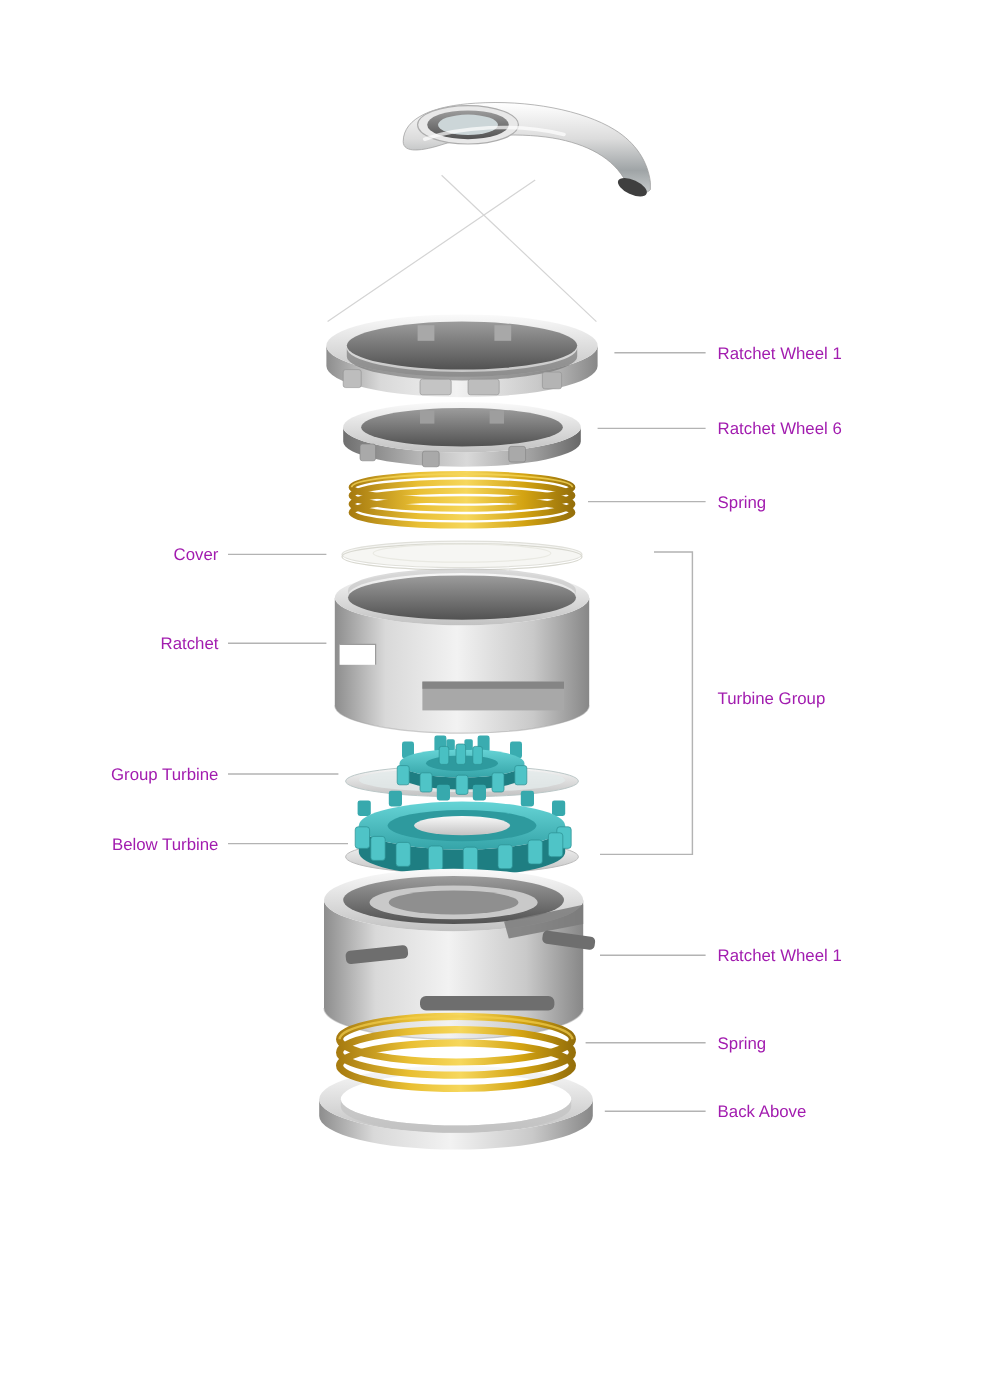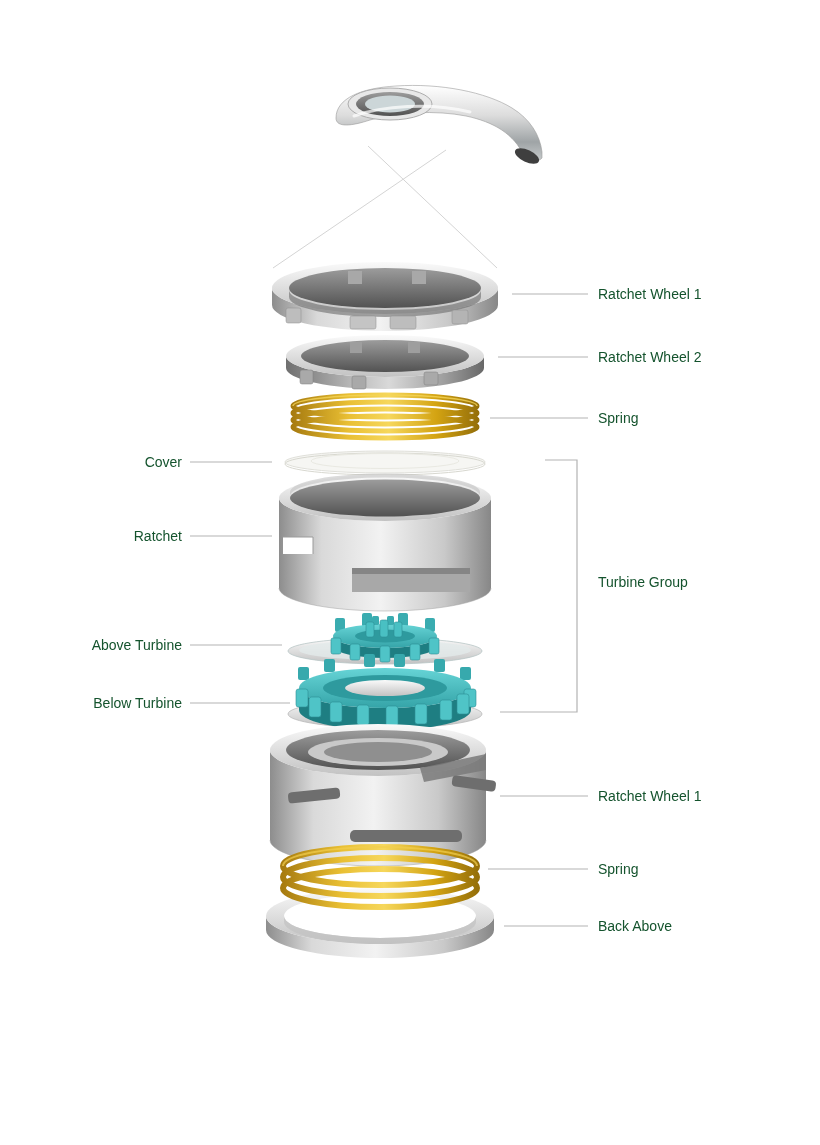--- a/index.html
+++ b/index.html
@@ -2,21 +2,21 @@
 <html><head>
 <meta charset="utf-8">
 <style>
   html,body{margin:0;padding:0;background:#ffffff;}
   .canvas{
     position:relative;width:820px;height:1145px;background:#ffffff;overflow:hidden;
     font-family:"Liberation Sans", sans-serif;
   }
   .canvas svg{position:absolute;left:0;top:0;}
   .label{
-    position:absolute;font-size:14px;line-height:20px;color:#14532d;white-space:nowrap;
+    position:absolute;font-size:14px;line-height:20px;color:#a21caf;white-space:nowrap;
   }
   .label.right{left:598px;}
   .label.left{right:638px;text-align:center;}
 </style>
 </head>
 <body>
 
 <div class="canvas">
 
 <svg width="820" height="1145" viewBox="0 0 820 1145">
@@ -207,25 +207,25 @@
     <line x1="488" y1="869" x2="588" y2="869"></line>
     <line x1="504" y1="926" x2="588" y2="926"></line>
     <line x1="190" y1="462" x2="272" y2="462"></line>
     <line x1="190" y1="536" x2="272" y2="536"></line>
     <line x1="190" y1="645" x2="282" y2="645"></line>
     <line x1="190" y1="703" x2="290" y2="703"></line>
   </g>
 </svg>
 
   <div class="label right" style="top:284px">Ratchet Wheel 1</div>
-  <div class="label right" style="top:347px">Ratchet Wheel 2</div>
+  <div class="label right" style="top:347px">Ratchet Wheel 6</div>
   <div class="label right" style="top:408px">Spring</div>
   <div class="label right" style="top:572px">Turbine Group</div>
   <div class="label right" style="top:786px">Ratchet Wheel 1</div>
   <div class="label right" style="top:859px">Spring</div>
   <div class="label right" style="top:916px">Back Above</div>
 
   <div class="label left" style="top:452px">Cover</div>
   <div class="label left" style="top:526px">Ratchet</div>
-  <div class="label left" style="top:635px">Above Turbine</div>
+  <div class="label left" style="top:635px">Group Turbine</div>
   <div class="label left" style="top:693px">Below Turbine</div>
 
 </div>
 
 </body></html>

